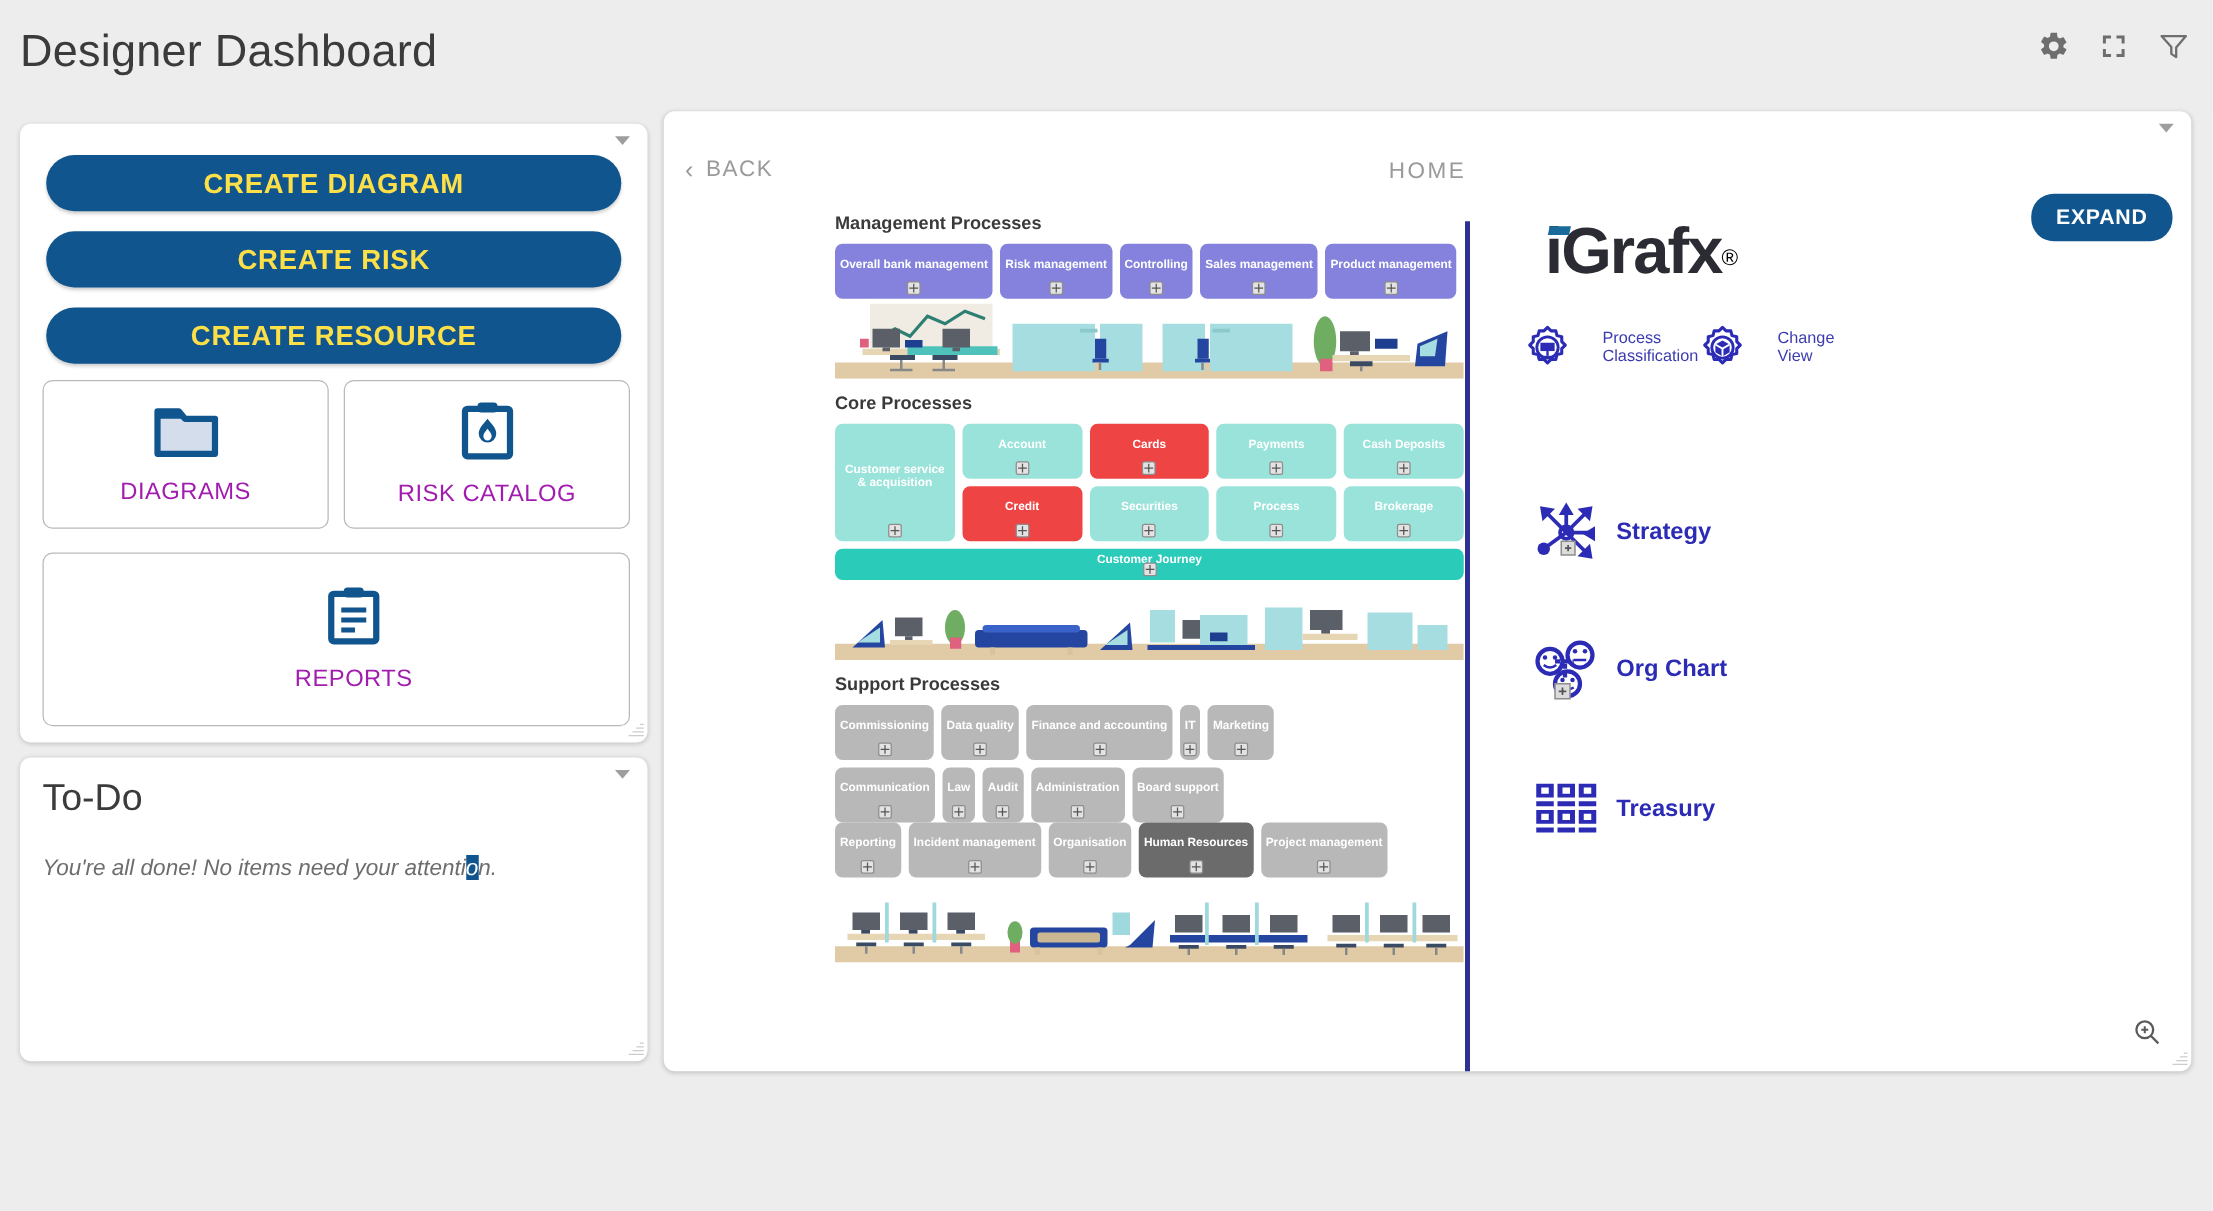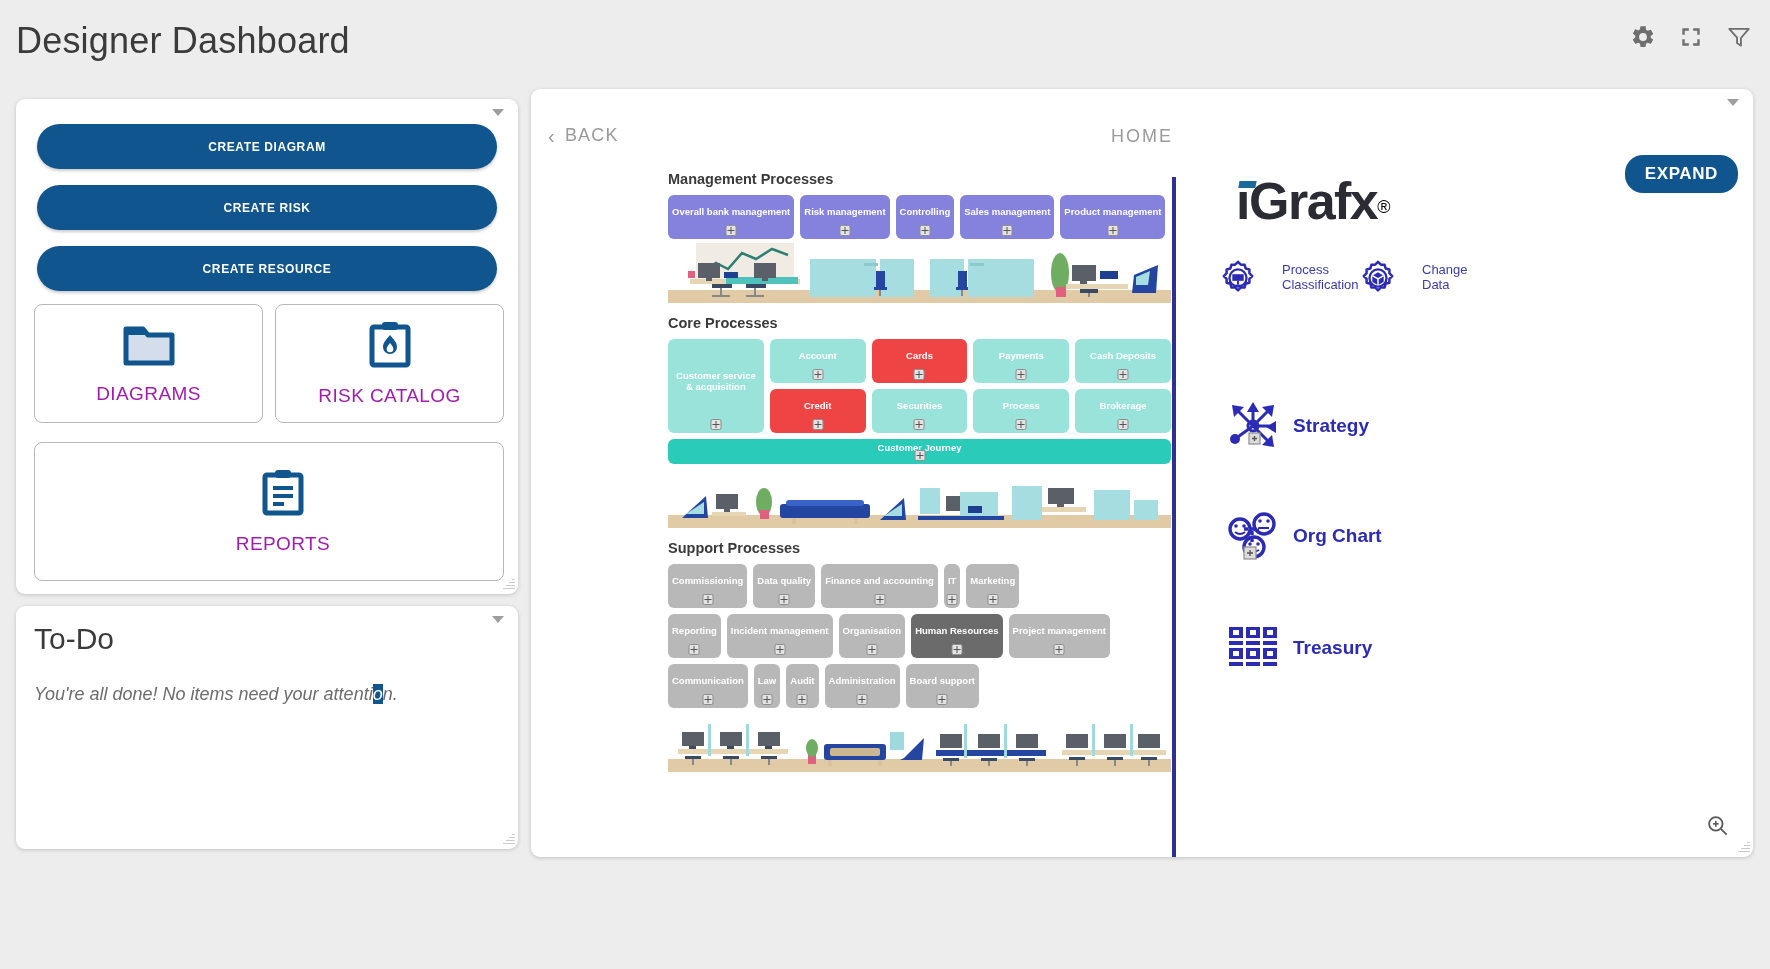--- a/index.html
+++ b/index.html
@@ -50,21 +50,21 @@
   .resize-grip i:nth-child(2){ bottom: 5px; width: 9px; }
   .resize-grip i:nth-child(3){ bottom: 8px; width: 6px; }
   .resize-grip i:nth-child(4){ bottom: 11px; width: 3px; }
 
   
   #actions-panel { left: 16px; top: 99px; width: 502px; height: 495px; }
 
   .pill-btn {
     position: absolute; left: 21px; width: 460px; height: 45px;
     background: #10558d; border: none; border-radius: 23px;
-    color: #ffffff; font-size: 12px; font-weight: bold; letter-spacing: .6px;
+    color: #fde047; font-size: 22px; font-weight: bold; letter-spacing: .6px;
     cursor: pointer; box-shadow: 0 2px 3px rgba(0,0,0,.2);
   }
   #btn-create-diagram  { top: 25px; }
   #btn-create-risk     { top: 86px; }
   #btn-create-resource { top: 147px; }
 
   .tile {
     position: absolute; background: #fff;
     border: 1px solid #b9b9b9; border-radius: 8px;
     display: flex; flex-direction: column;
@@ -449,61 +449,61 @@
             </div>
           <div class="pbox sup">
             <span>IT</span>
             <span class="plus"></span>
             </div>
           <div class="pbox sup">
             <span>Marketing</span>
             <span class="plus"></span>
             </div>
         </div>
+        <div class="grid">
+          <div class="pbox sup">
+            <span>Communication</span>
+            <span class="plus"></span>
+            </div>
+          <div class="pbox sup">
+            <span>Law</span>
+            <span class="plus"></span>
+            </div>
+          <div class="pbox sup">
+            <span>Audit</span>
+            <span class="plus"></span>
+            </div>
+          <div class="pbox sup">
+            <span>Administration</span>
+            <span class="plus"></span>
+            </div>
+          <div class="pbox sup">
+            <span>Board support</span>
+            <span class="plus"></span>
+            </div>
+        </div>
         <div class="grid" style="margin-bottom:6px">
           <div class="pbox sup">
             <span>Reporting</span>
             <span class="plus"></span>
             </div>
           <div class="pbox sup">
             <span>Incident management</span>
             <span class="plus"></span>
             </div>
           <div class="pbox sup">
             <span>Organisation</span>
             <span class="plus"></span>
             </div>
           <div class="pbox sup-hi">
             <span>Human Resources</span>
             <span class="plus"></span>
             </div>
           <div class="pbox sup">
             <span>Project management</span>
-            <span class="plus"></span>
-            </div>
-        </div>
-        <div class="grid">
-          <div class="pbox sup">
-            <span>Communication</span>
-            <span class="plus"></span>
-            </div>
-          <div class="pbox sup">
-            <span>Law</span>
-            <span class="plus"></span>
-            </div>
-          <div class="pbox sup">
-            <span>Audit</span>
-            <span class="plus"></span>
-            </div>
-          <div class="pbox sup">
-            <span>Administration</span>
-            <span class="plus"></span>
-            </div>
-          <div class="pbox sup">
-            <span>Board support</span>
             <span class="plus"></span>
             </div>
         </div>
         <div class="strip">
           <div class="floor"></div>
           <svg width="503" height="62" viewBox="0 0 503 62">
             <rect x="14" y="22" width="22" height="14" fill="#5a5f68"></rect>
               <rect x="21" y="36" width="7" height="3" fill="#3b4a63"></rect>
             <rect x="52" y="22" width="22" height="14" fill="#5a5f68"></rect>
               <rect x="59" y="36" width="7" height="3" fill="#3b4a63"></rect>
@@ -581,21 +581,21 @@
       <div class="gear-item" id="gear-change">
         <svg width="38" height="38" viewBox="0 0 40 40">
           <path d="M20 3l3 3h4l1 4 4 1 0 4 3 3-3 3 0 4-4 1-1 4h-4l-3 3-3-3h-4l-1-4-4-1 0-4-3-3 3-3 0-4 4-1 1-4h4z" fill="none" stroke="#2b2bb5" stroke-width="2.6" stroke-linejoin="round"></path>
           <circle cx="20" cy="20" r="9" fill="none" stroke="#2b2bb5" stroke-width="2.4"></circle>
           <polygon points="20,14 26,17.5 26,24 20,27.5 14,24 14,17.5" fill="#2b2bb5"></polygon>
           <polyline points="14,17.5 20,21 26,17.5" fill="none" stroke="#fff" stroke-width="1.6"></polyline>
           <line x1="20" y1="21" x2="20" y2="27.5" stroke="#fff" stroke-width="1.6"></line>
         </svg>
         <div class="gear-label">
           <span>Change</span><br>
-          <span>Data</span>
+          <span>View</span>
         </div>
       </div>
 
       <div class="nav-item" id="nav-strategy">
         <svg width="54" height="54" viewBox="0 0 54 54">
           <g stroke="#2b2bb5" stroke-width="3" fill="none">
             <line x1="27" y1="27" x2="12" y2="12"></line>
               <line x1="27" y1="27" x2="27" y2="8"></line>
             <line x1="27" y1="27" x2="42" y2="12"></line>
               <line x1="27" y1="27" x2="45" y2="27"></line>

